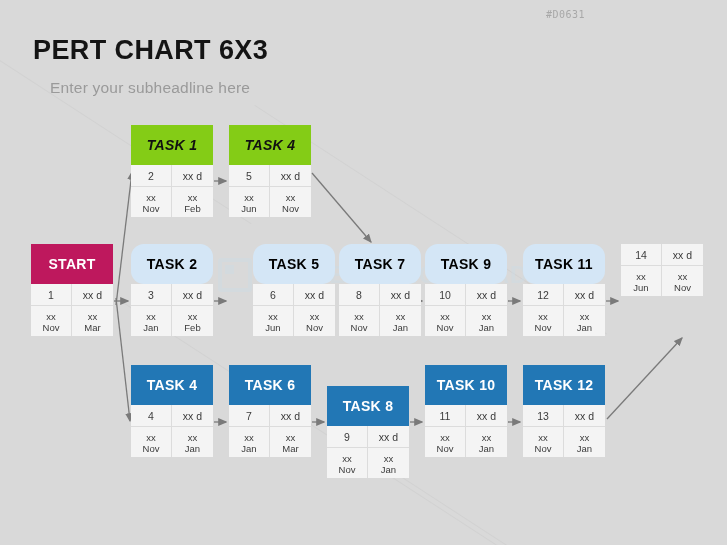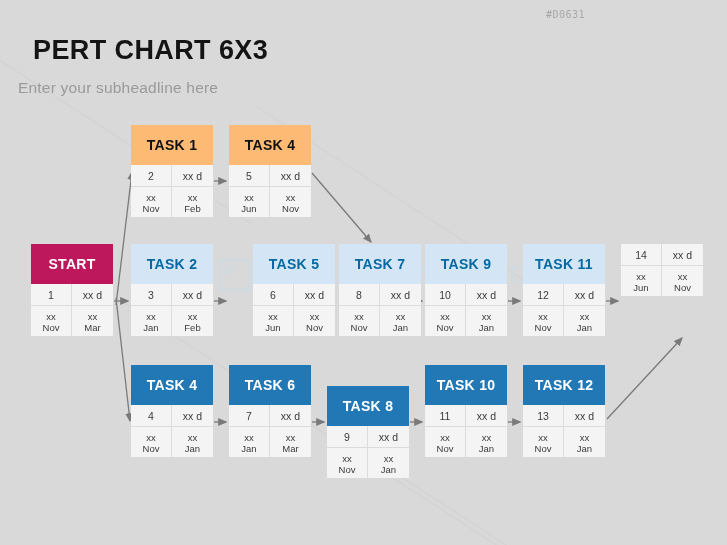--- a/index.html
+++ b/index.html
@@ -19,21 +19,21 @@
     font-size:10px;color:#a8a8a8;letter-spacing:.5px;
   }
 
   
   .title{
     position:absolute;left:33px;top:35px;
     font-size:27px;font-weight:bold;color:#141414;
     letter-spacing:.4px;white-space:nowrap;
   }
   .subtitle{
-    position:absolute;left:18px;top:79px;
+    position:absolute;left:50px;top:79px;
     font-size:15.5px;color:#9a9a9a;font-weight:normal;
     letter-spacing:.2px;white-space:nowrap;
   }
 
   
   .watermark{
     position:absolute;left:218px;top:255px;
     width:300px;height:40px;
     pointer-events:none;
     display:flex;align-items:center;gap:8px;
@@ -74,23 +74,23 @@
     background:#f4f4f4;
   }
   .node .row1 .cell{height:22px;font-size:10.5px;border-bottom:1px solid #dcdcdc;}
   .node .row1 .cell.left{border-right:1px solid #dcdcdc;}
   .node .row2 .cell{
     height:30px;font-size:9.5px;line-height:11px;
     flex-direction:column;padding-top:1px;
   }
   .node .row2 .cell.left{border-right:1px solid #dcdcdc;}
 
-  .hdr.gray{background:#fdba74;color:#111111;}
+  .hdr.gray{background:#84cc16;color:#111111;font-style:italic;}
   .hdr.dark{background:#be185d;color:#ffffff;}
-  .hdr.lightblue{background:#d4e6f6;color:#0369a1;}
+  .hdr.lightblue{background:#d4e6f6;color:#000000;border-radius:13px;}
   .hdr.blue{background:#2277b5;color:#ffffff;}
   .hdr.navy{background:#1a4f74;color:#ffffff;}
 </style>
 </head>
 <body>
 
 <div id="slide">
 
   <div class="wm-diag" style="left:0px;top:60px;width:300px;transform:rotate(33deg);"></div>
   <div class="wm-diag" style="left:255px;top:105px;width:420px;transform:rotate(33deg);"></div>

